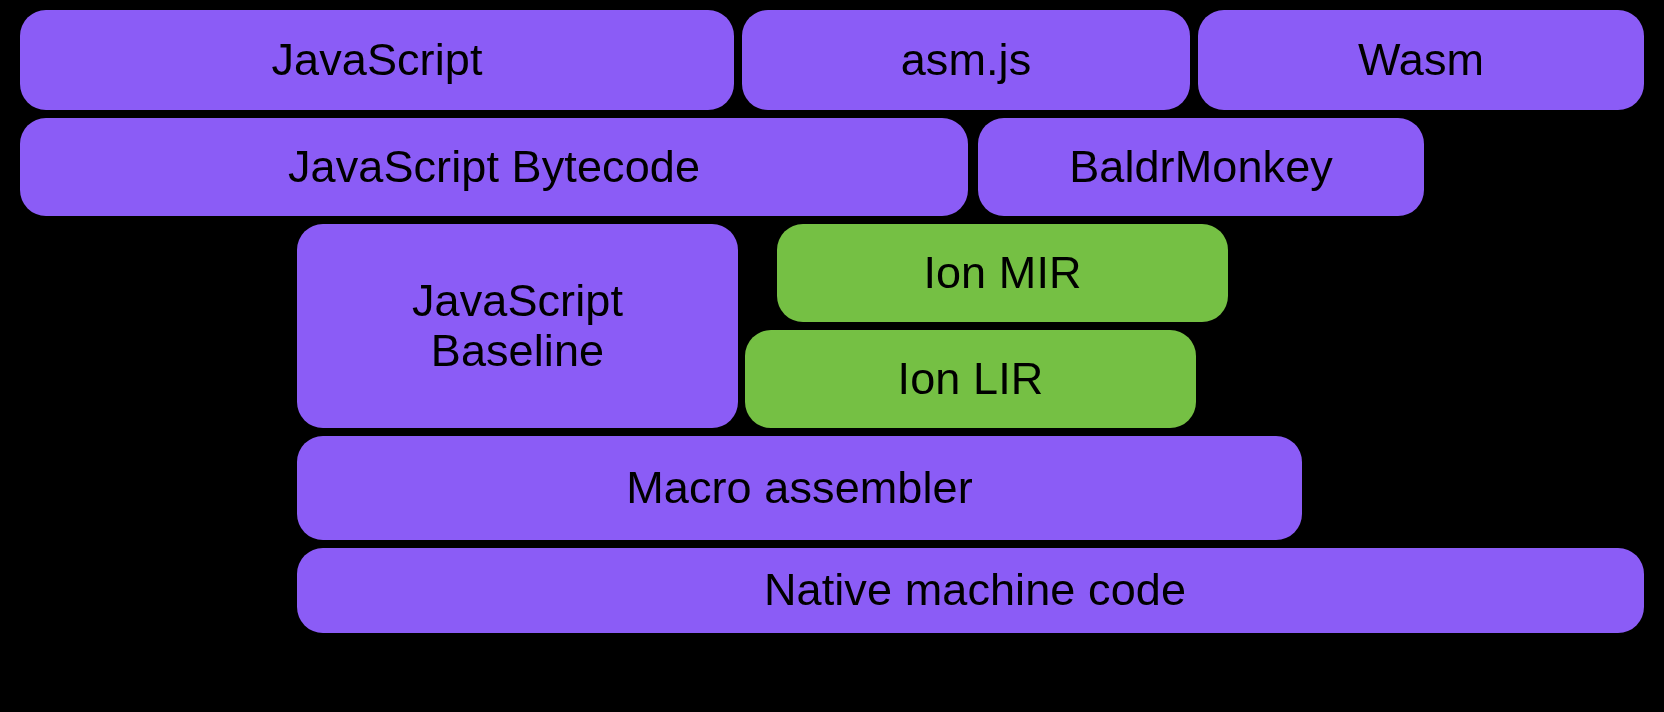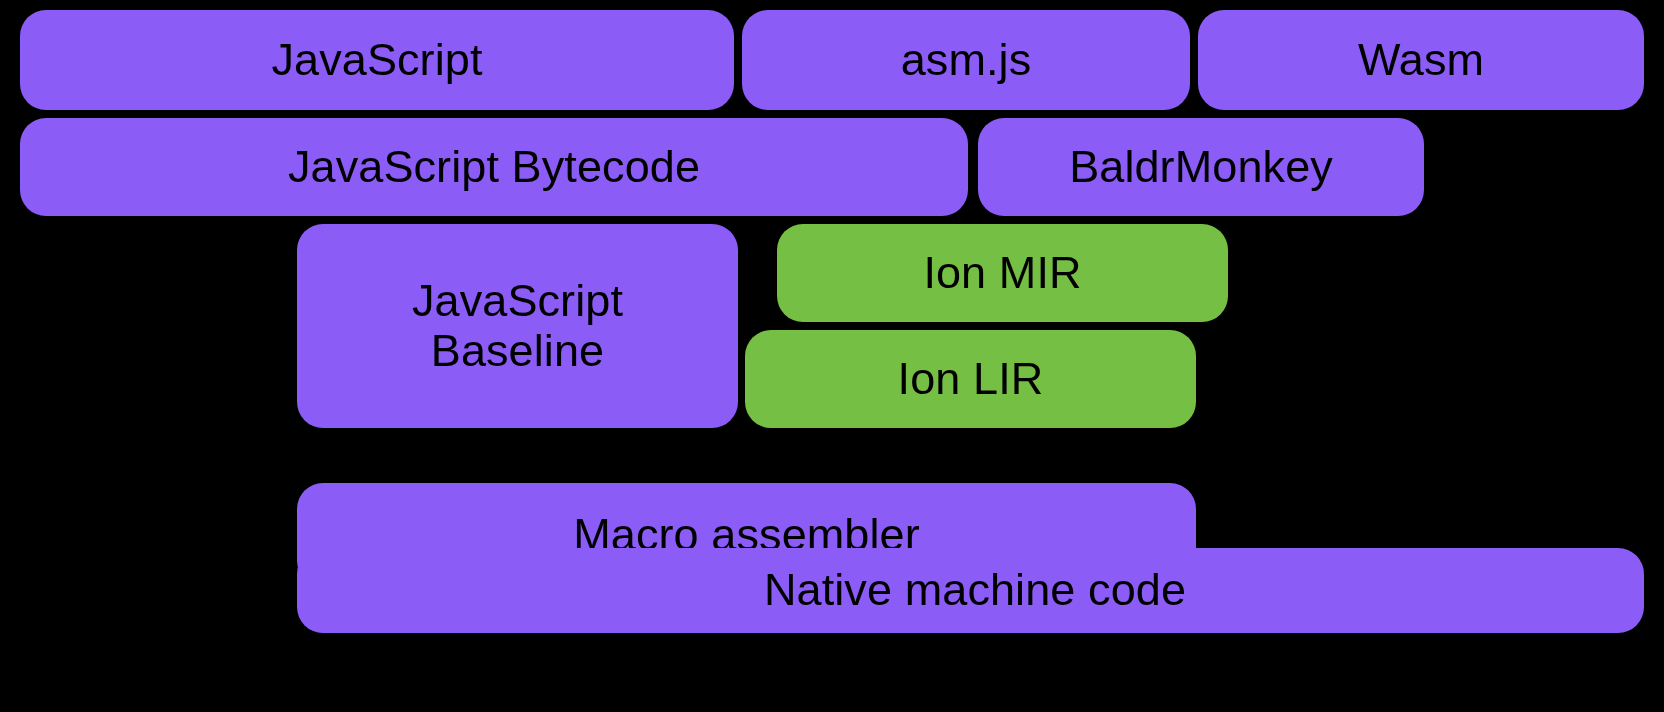--- a/index.html
+++ b/index.html
@@ -52,17 +52,17 @@
 
 
   <div class="box" style="left:297px; top:224px; width:441px; height:204px;">JavaScript
 Baseline</div>
 
   <div class="box green" style="left:745px; top:224px; width:451px; height:98px;margin-left:32px;">Ion MIR</div>
 
   <div class="box green" style="left:745px; top:330px; width:451px; height:98px;">Ion LIR</div>
 
 
-  <div class="box" style="left:297px; top:436px; width:899px; height:104px;margin-top:47px;">Macro assembler</div>
+  <div class="box" style="left:297px; top:436px; width:1005px; height:104px;">Macro assembler</div>
 
   <div class="box" style="left:297px; top:548px; width:1347px; height:85px;padding-left:9px;">Native machine code</div>
 
 </div>
 
 </body></html>

